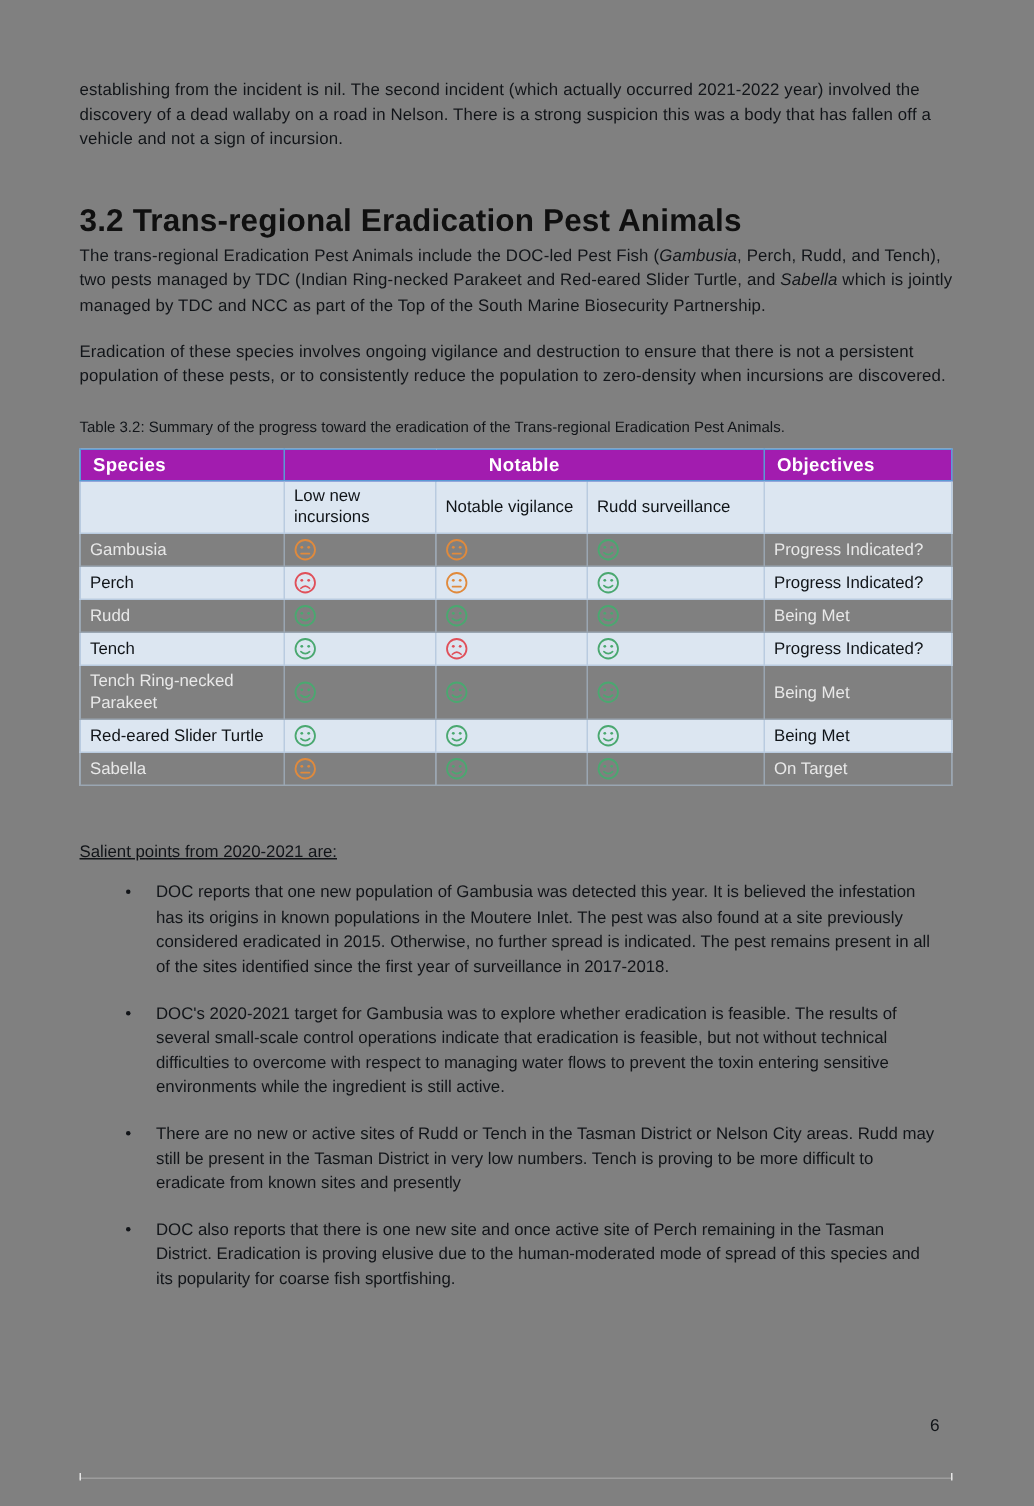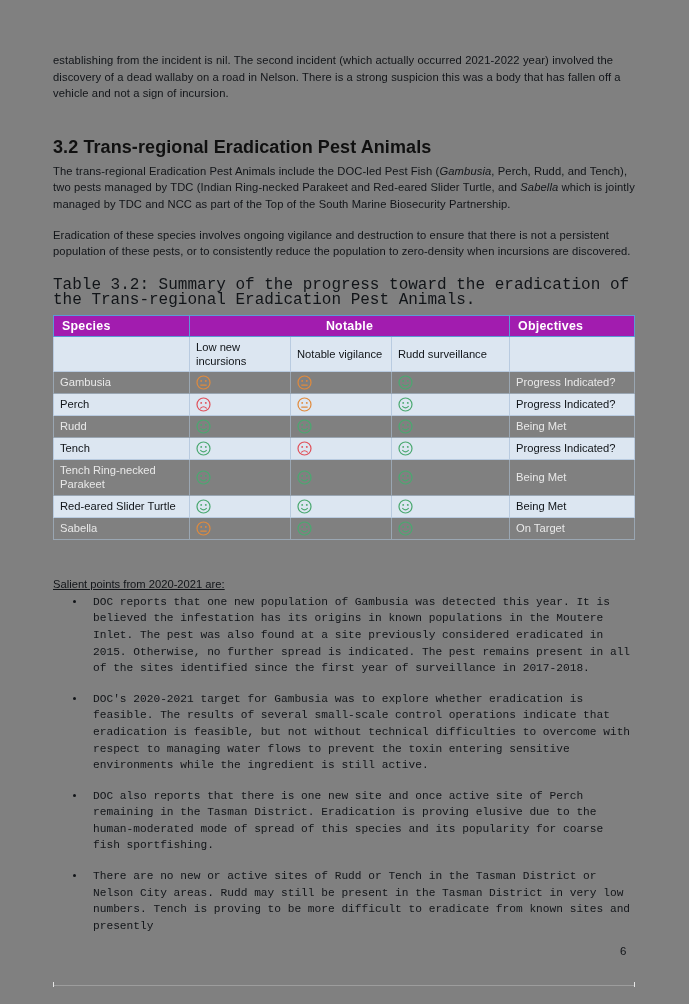--- a/index.html
+++ b/index.html
@@ -35,35 +35,34 @@
     margin: 0 0 14px 0;
     font-size: 11.2px;
     line-height: 16.6px;
     color: #111418;
     text-align: left;
     letter-spacing: 0.01em;
   }
 
   h2.section-heading {
     margin: 36px 0 6px 0;
-    font-size: 18px;
+    font-size: 21px;
     line-height: 19px;
     font-weight: bold;
     color: #101010;
     letter-spacing: 0.005em;
   }
 
   .italic { font-style: italic; }
 
   .caption {
     margin: 18px 0 6px 0;
-    font-size: 16px;
+    font-size: 10px;
     line-height: 15.5px;
     color: #111418;
-    font-family: Liberation Mono, monospace;
   }
 
   
   table.progress-table {
     border-collapse: collapse;
     width: 581px;
     table-layout: fixed;
     font-size: 11.2px;
     color: #101418;
     background: #dce6f1;
@@ -121,24 +120,23 @@
 
   
   .salient-intro {
     margin: 36px 0 2px 0;
     font-size: 11.2px;
     line-height: 16px;
     color: #111418;
     text-decoration: underline;
   }
   ul.bullets {
-    margin: 0;
+    margin: 11px;
     padding: 0;
     list-style: none;
-    font-family: Liberation Mono, monospace;
   }
   ul.bullets li {
     position: relative;
     margin: 0 0 14px 0;
     padding-left: 40px;
     font-size: 11.2px;
     line-height: 16.6px;
     color: #111418;
   }
   ul.bullets li .dot {
@@ -370,22 +368,22 @@
             <td class="cell-obj">On Target</td>
           </tr>
         </tbody>
     </table>
 
     <p class="salient-intro">Salient points from 2020-2021 are:</p>
 
     <ul class="bullets" id="bullet-list">
         <li><span class="dot"></span><span>DOC reports that one new population of Gambusia was detected this year. It is believed the infestation has its origins in known populations in the Moutere Inlet. The pest was also found at a site previously considered eradicated in 2015. Otherwise, no further spread is indicated.  The pest remains present in all of the sites identified since the first year of surveillance in 2017-2018.</span></li>
         <li><span class="dot"></span><span>DOC's 2020-2021 target for Gambusia was to explore whether eradication is feasible.  The results of several small-scale control operations indicate that eradication is feasible, but not without technical difficulties to overcome with respect to managing water flows to prevent the toxin entering sensitive environments while the ingredient is still active.</span></li>
+        <li><span class="dot"></span><span>There are no new or active sites of Rudd or Tench in the Tasman District or Nelson City areas. Rudd may still be present in the Tasman District in very low numbers. Tench is proving to be more difficult to eradicate from known sites and presently</span></li>
         <li><span class="dot"></span><span>DOC also reports that there is one new site and once active site of Perch remaining in the Tasman District.  Eradication is proving elusive due to the human-moderated mode of spread of this species and its popularity for coarse fish sportfishing.</span></li>
-        <li><span class="dot"></span><span>There are no new or active sites of Rudd or Tench in the Tasman District or Nelson City areas. Rudd may still be present in the Tasman District in very low numbers. Tench is proving to be more difficult to eradicate from known sites and presently</span></li>
       </ul>
 
   </div>
 
   <div class="page-number">6</div>
   <div class="footer-rule"></div>
   <div class="footer-tick left"></div>
   <div class="footer-tick right"></div>
 </div>
 

